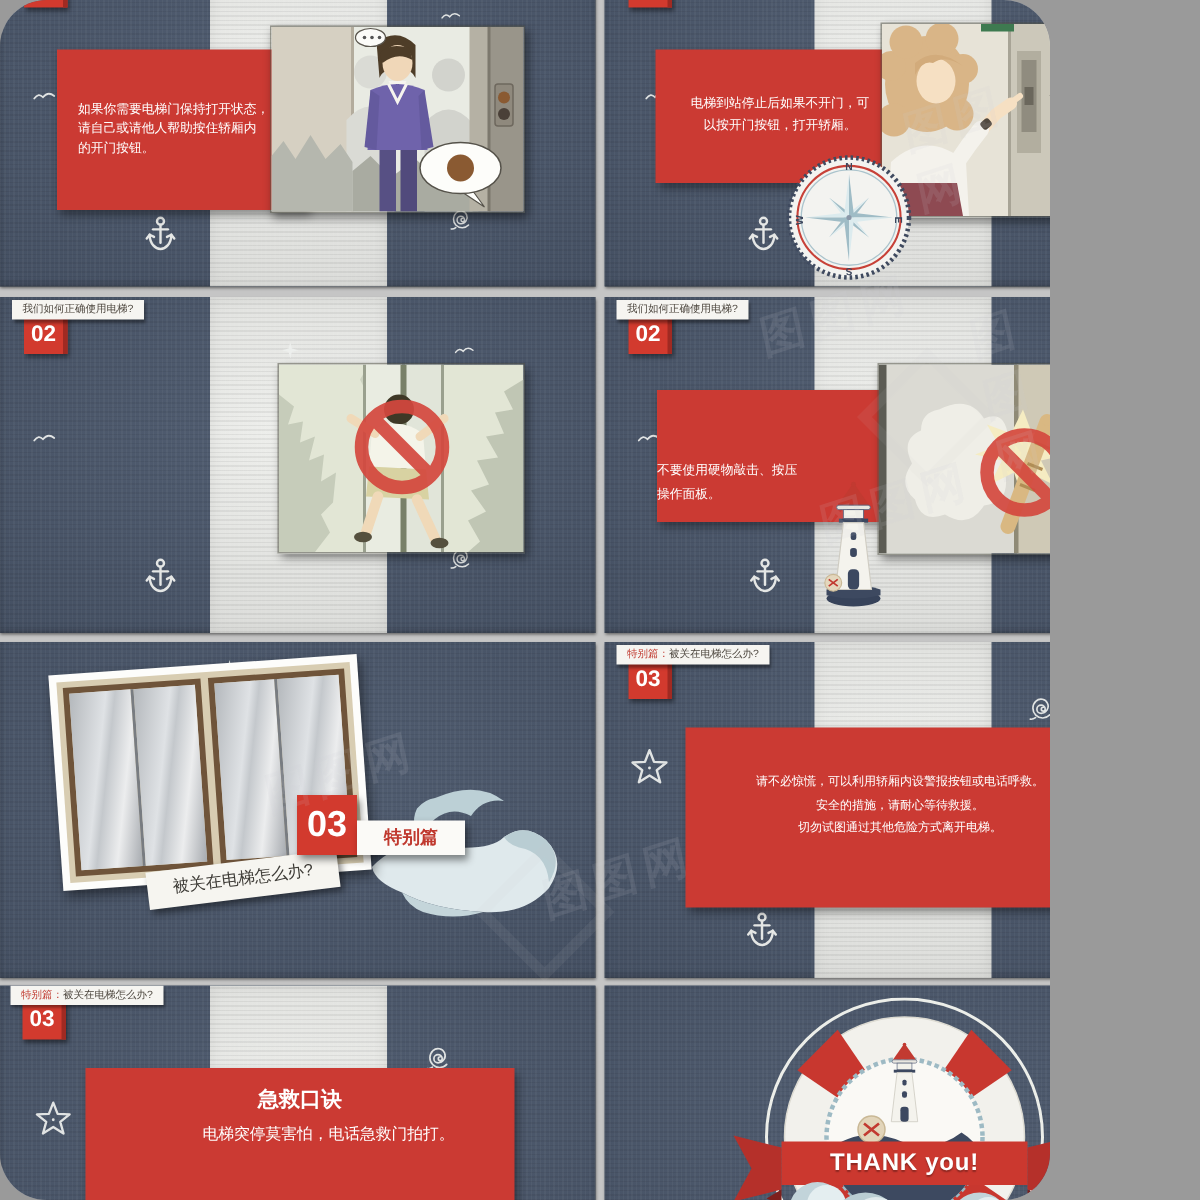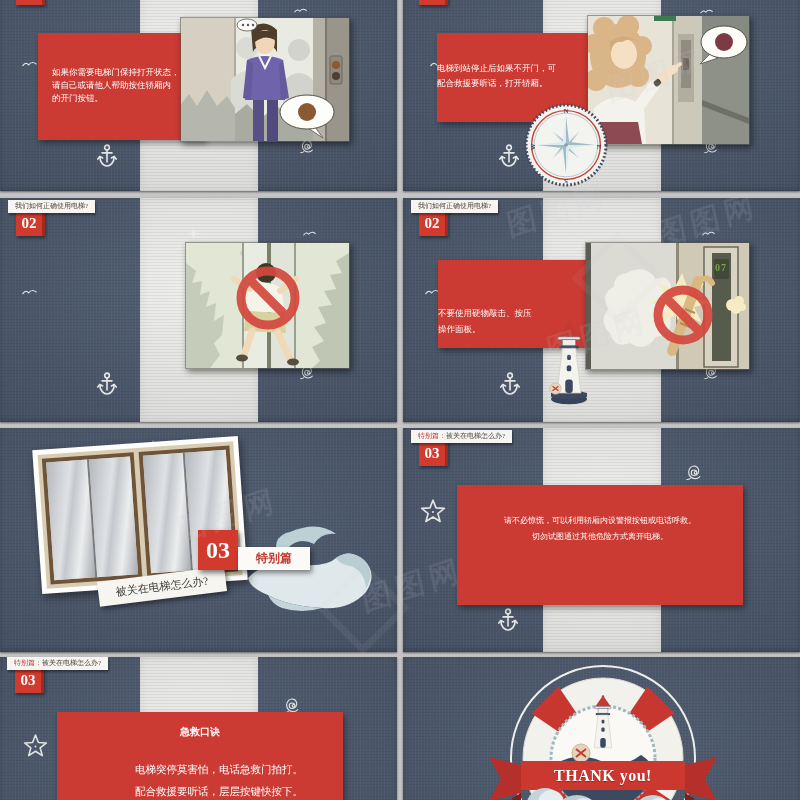--- a/index.html
+++ b/index.html
@@ -1,17 +1,17 @@
 <!DOCTYPE html>
 <html><head>
 <meta charset="utf-8">
 <style>
   html,body{margin:0;padding:0;background:#9a9a9a}
-  .canvas{position:relative;width:800px;height:800px;background:#c5c5c5;overflow:hidden;
-    font-family:Liberation Serif, serif;}
+  .canvas{position:relative;width:700px;height:800px;background:#c5c5c5;overflow:hidden;
+    font-family:Liberation Sans, sans-serif;border-radius:31px;}
   .slide{position:absolute;width:397px;height:224px;background:#475469;overflow:hidden;
     box-shadow:0 1px 2px rgba(0,0,0,.5), inset 0 -2px 5px rgba(0,0,0,.22);}
   .tex{position:absolute;inset:0;pointer-events:none;background:
     repeating-linear-gradient(90deg, rgba(255,255,255,.035) 0 1px, transparent 1px 3px),
     repeating-linear-gradient(0deg, rgba(0,0,0,.06) 0 1px, transparent 1px 3px),
     radial-gradient(130% 130% at 50% 40%, rgba(255,255,255,.06), rgba(0,0,0,.16));}
   .stripe{position:absolute;left:140px;top:0;bottom:0;width:118px;background:#edeeeb;
     box-shadow:inset 0 0 10px rgba(0,0,0,.08);}
   .hdr-label{position:absolute;left:8px;top:2px;background:#f6f5f1;color:#4c463e;font-size:7px;
     line-height:9px;padding:2px 7px;box-shadow:1px 2px 2px rgba(0,0,0,.4);white-space:nowrap;z-index:6;}
@@ -26,29 +26,29 @@
   .icon{position:absolute;z-index:1;opacity:.92;}
   .icon svg{display:block;width:100%;height:100%;}
   .wm{position:absolute;color:rgba(205,205,210,.12);font-weight:bold;letter-spacing:5px;
     transform:rotate(-18deg) skewX(-6deg);z-index:9;pointer-events:none;font-size:30px;}
   .wm-diamond{position:absolute;width:52px;height:52px;border:7px solid rgba(205,205,210,.08);
     transform:rotate(45deg);z-index:9;pointer-events:none;}
   
   .b11{left:38px;top:66px;width:167px;height:107px;font-size:8.5px;line-height:13px;
     padding:33px 10px 0 14px;box-sizing:border-box;text-align:left;}
   .b12{left:34px;top:66px;width:166px;height:89px;font-size:8.5px;line-height:15px;
-    padding-top:28px;box-sizing:border-box;}
+    padding-top:28px;box-sizing:border-box;text-align:center;}
   .b21{left:38px;top:62px;width:144px;height:88px;font-size:8.5px;display:flex;
     align-items:center;justify-content:center;text-align:center;}
   .b22{left:35px;top:62px;width:165px;height:88px;font-size:8.5px;line-height:16px;
     padding-top:45px;box-sizing:border-box;text-align:left;}
   .b32{left:54px;top:57px;width:286px;height:120px;font-size:8px;line-height:15.5px;
     padding-top:28px;box-sizing:border-box;text-align:center;}
   .b41{left:57px;top:55px;width:286px;height:180px;text-align:center;padding-top:12px;box-sizing:border-box;}
-  .b41 .ttl{font-size:10px;font-weight:bold;line-height:16px;margin-bottom:19px;}
+  .b41 .ttl{font-size:14px;font-weight:bold;line-height:16px;margin-bottom:5px;}
   .b41 .ln{font-size:10.5px;line-height:22px;padding-left:38px;}
   
   .photo{position:absolute;left:37px;top:15px;width:206px;height:144px;background:#fdfdfb;
     padding:5px;box-sizing:border-box;transform:rotate(-4deg);box-shadow:2px 4px 8px rgba(0,0,0,.45);z-index:2;}
   .photo-in{width:100%;height:100%;background:#d8cdb2;display:flex;gap:5px;padding:4px;box-sizing:border-box;
     background-image:radial-gradient(14px 7px at 22% 28%, rgba(150,128,88,.25), transparent 70%),
       radial-gradient(12px 6px at 75% 70%, rgba(150,128,88,.2), transparent 70%),
       radial-gradient(10px 5px at 55% 15%, rgba(150,128,88,.18), transparent 70%);}
   .door-unit{flex:1;border:4px solid #6f543a;position:relative;display:flex;}
   .leaf{flex:1;background:linear-gradient(100deg,#b4b8bc 0%,#dfe2e5 40%,#c4c8cc 50%,#ecedee 72%,#a6aaaf 100%);}
@@ -191,21 +191,21 @@
           <path d="M11 11 a1.5 1.5 0 1 0 1.5 1.5 a3.2 3.2 0 1 0 -3.2 3.2 a5.5 5.5 0 1 0 -3.9 -9.4 a7.5 7.5 0 1 0 10.6 10.6 M5 19 q-2 1.5 -4 1.2" stroke="#eef0ee" stroke-width="1.3" fill="none" stroke-linecap="round"></path>
         </svg>
       </div>
     <div class="icon" style="left:297px;top:41px;width:13px;height:7px">
       <svg viewBox="0 0 18 8">
           <path d="M1 6 Q4.5 1 8 5 M8 5 Q12 0 17 4" stroke="#eef0ee" stroke-width="1.4" fill="none" stroke-linecap="round"></path>
         </svg>
       </div>
     <div class="redbox b12">
       <div class="ln">电梯到站停止后如果不开门，可</div>
-      <div class="ln">配合救援要听话，打开轿厢。</div>
+      <div class="ln">以按开门按钮，打开轿厢。</div>
     </div>
     <div class="img" style="left:184px;top:48px;width:161px;height:128px">
       <svg viewBox="0 0 161 128" preserveAspectRatio="none">
         <rect width="161" height="128" fill="#e7e3d7"></rect>
         <rect x="112" width="49" height="128" fill="#8e9187"></rect>
           <rect x="112" width="49" height="34" fill="#868a80"></rect>
         <path d="M114,84 L161,102 L161,108 L114,90 Z" fill="#6d7066"></path>
         <rect x="86" y="0" width="28" height="128" fill="#ccc8ba"></rect>
           <rect x="84" y="0" width="2" height="128" fill="#a8a496"></rect>
         <g>
@@ -492,20 +492,21 @@
             <path d="M12 7.6 V21"></path>
             <path d="M6.5 11 H17.5"></path>
       <path d="M4 15 C4 22 8.5 25.5 12 25.5 C15.5 25.5 20 22 20 15"></path>
       <path d="M4 15 l-2.2 2.8 M4 15 l3.2 1.6"></path>
             <path d="M20 15 l2.2 2.8 M20 15 l-3.2 1.6"></path>
           </g>
         </svg>
       </div>
     <div class="redbox b32">
       <div class="ln">请不必惊慌，可以利用轿厢内设警报按钮或电话呼救。</div>
+      <div class="ln">安全的措施，请耐心等待救援。</div>
       <div class="ln">切勿试图通过其他危险方式离开电梯。</div>
     </div>
   </div>
 
   <div class="slide" style="left:0;top:657px">
     <div class="stripe"></div>
     <div class="tex"></div>
     <div class="hdr-label" style="left:7px;top:0">
       <span class="pfx">特别篇：</span><span>被关在电梯怎么办?</span>
     </div>
@@ -517,21 +518,20 @@
         </svg>
       </div>
     <div class="icon" style="left:284px;top:38px;width:19px;height:19px">
       <svg viewBox="0 0 22 22">
           <path d="M11 11 a1.5 1.5 0 1 0 1.5 1.5 a3.2 3.2 0 1 0 -3.2 3.2 a5.5 5.5 0 1 0 -3.9 -9.4 a7.5 7.5 0 1 0 10.6 10.6 M5 19 q-2 1.5 -4 1.2" stroke="#eef0ee" stroke-width="1.3" fill="none" stroke-linecap="round"></path>
         </svg>
       </div>
     <div class="redbox b41">
       <div class="ttl">急救口诀</div>
       <div class="ln">电梯突停莫害怕，电话急救门拍打。</div>
-      <div class="ln">配合救援要听话，层层按键快按下。</div>
     </div>
   </div>
 
   <div class="slide" style="left:403px;top:657px">
     <div class="tex"></div>
     <div class="scene">
       <svg viewBox="0 0 240 210">
         <defs>
             <clipPath id="discClip">
               <circle cx="120" cy="93" r="52"></circle>

